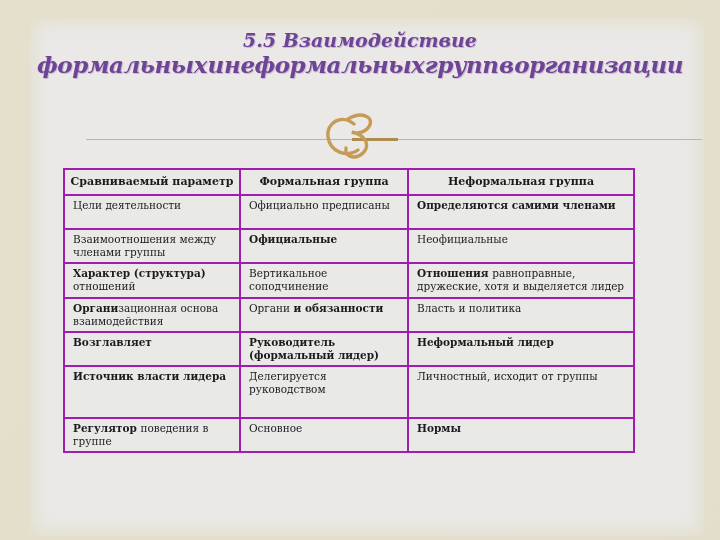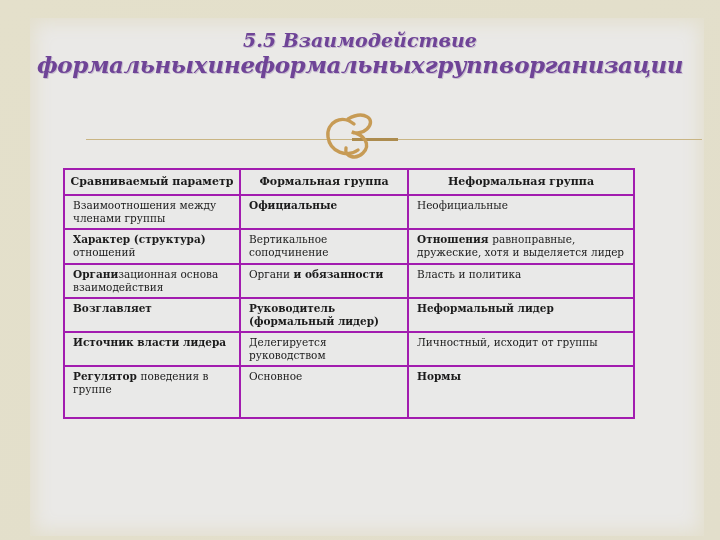--- a/index.html
+++ b/index.html
@@ -90,20 +90,25 @@
     </colgroup>
   <thead>
     <tr id="hdr-row">
         <th>Сравниваемый параметр</th>
         <th>Формальная группа</th>
         <th>Неформальная группа</th>
       </tr>
   </thead>
   <tbody id="body-rows">
       <tr>
+        <td><span class="seg-r">Цели деятельности</span></td>
+        <td><span class="seg-r">Официально предписаны</span></td>
+        <td><span class="seg-b">Определяются самими членами</span></td>
+      </tr>
+      <tr>
         <td><span class="seg-r">Взаимоотношения между членами группы</span></td>
         <td><span class="seg-b">Официальные</span></td>
         <td><span class="seg-r">Неофициальные</span></td>
       </tr>
       <tr>
         <td><span class="seg-b">Характер (структура) </span><span class="seg-r">отношений</span></td>
         <td><span class="seg-r">Вертикальное соподчинение</span></td>
         <td><span class="seg-b">Отношения </span><span class="seg-r">равноправные, дружеские, хотя и выделяется лидер</span></td>
       </tr>
       <tr>

